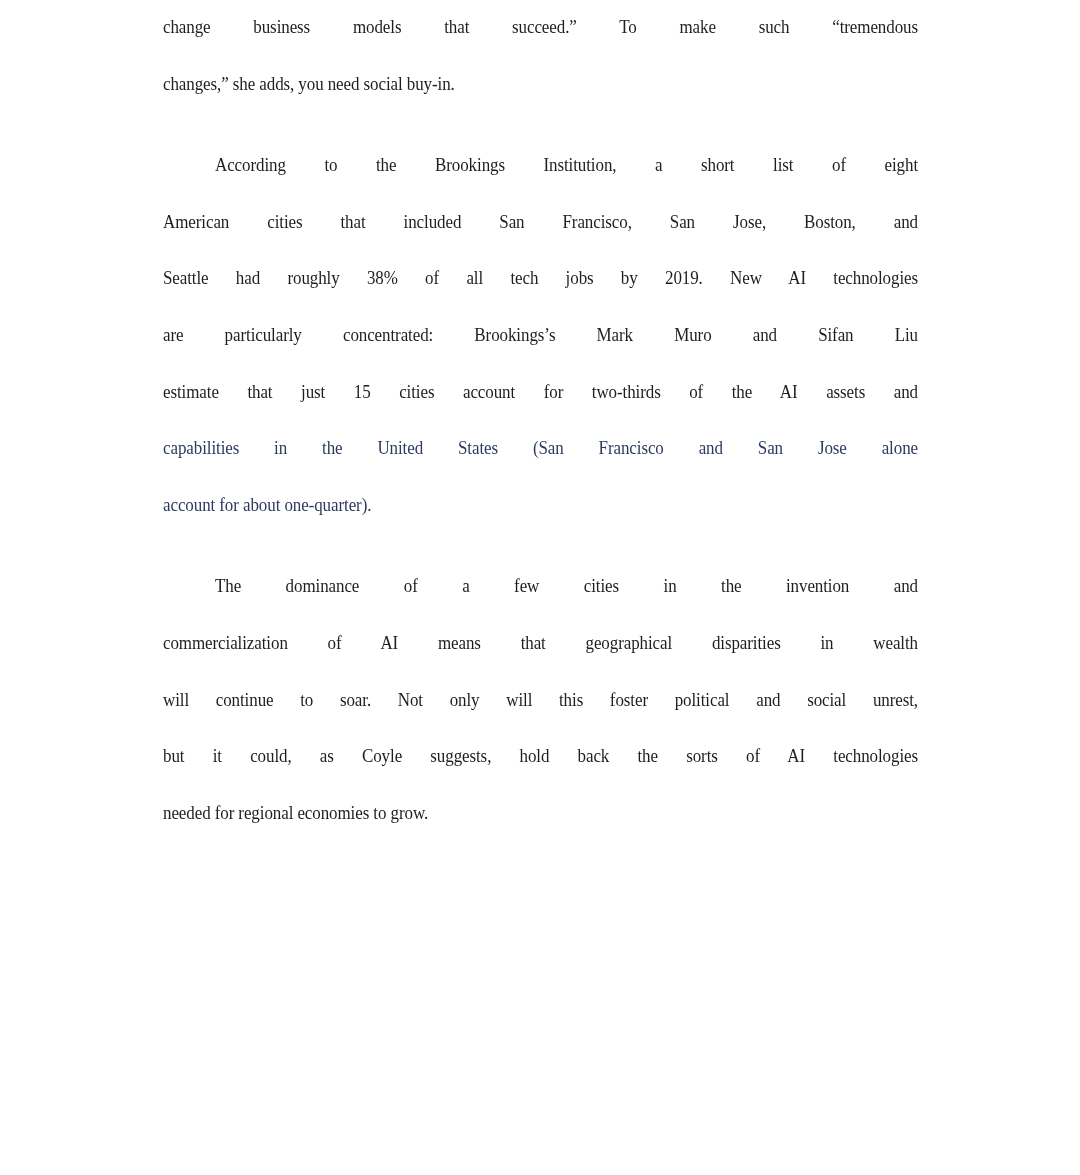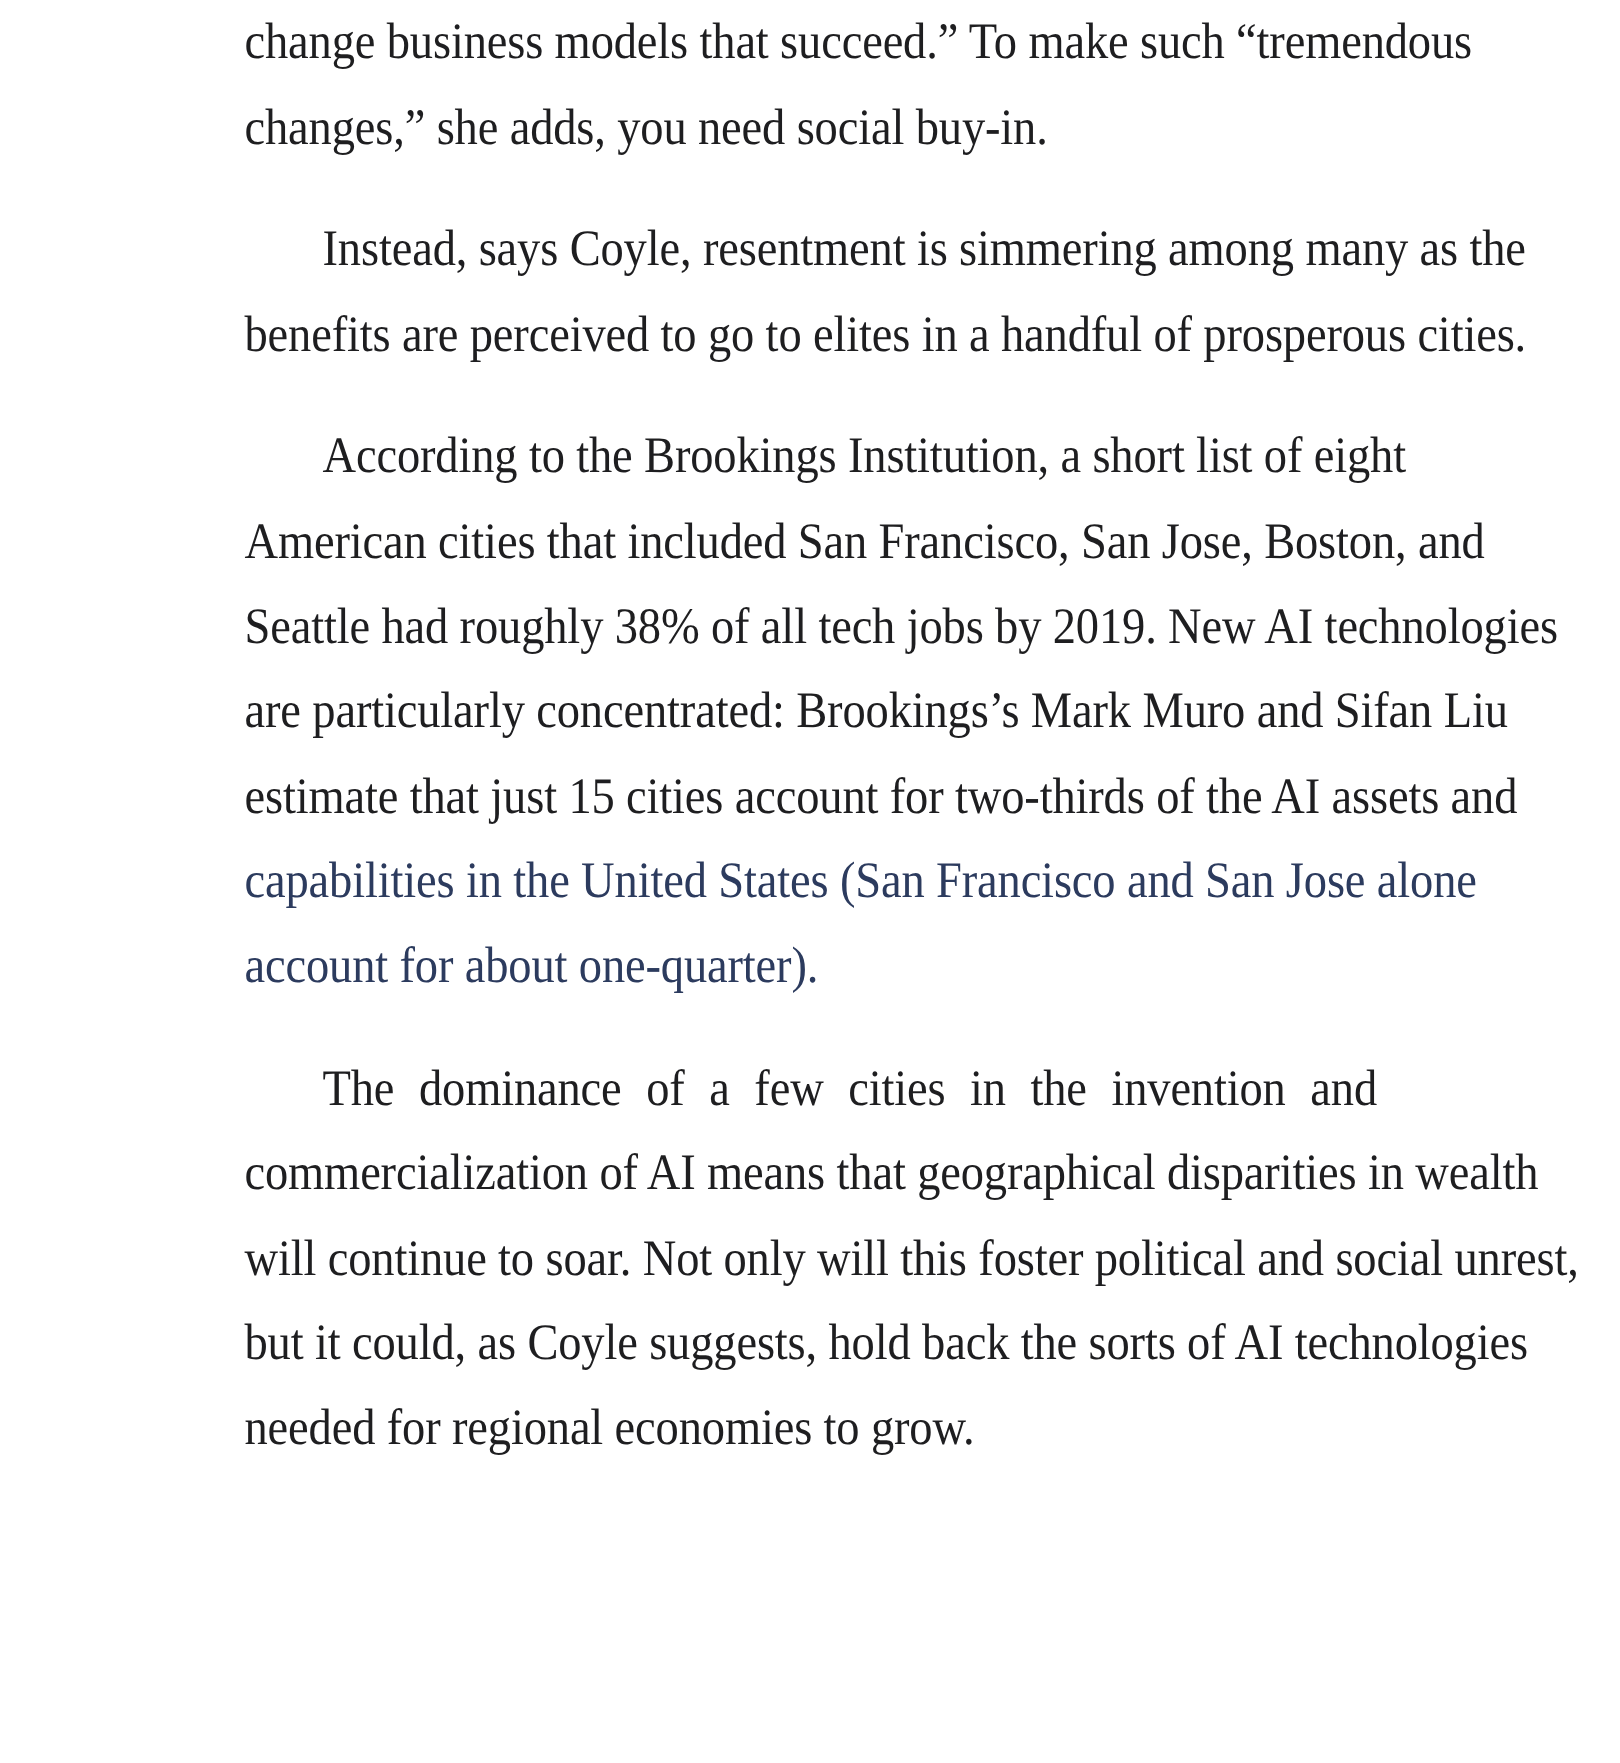--- a/index.html
+++ b/index.html
@@ -12,21 +12,21 @@
     background: var(--page-bg);
   }
   .page {
     position: relative;
     width: 1080px;
     height: 1175px;
     background: var(--page-bg);
     padding: 0 162px 0 163px;
     overflow: hidden;
     font-family: "Liberation Serif", "DejaVu Serif", serif;
-    font-size: 31px;
+    font-size: 17px;
     color: var(--text-color);
     letter-spacing: -0.1px;
   }
   .para { margin: 0; }
   .para + .para { margin-top: 25px; }
   .line {
     height: 56.6px;
     line-height: 56.6px;
     text-align: justify;
     text-align-last: justify;
@@ -42,24 +42,20 @@
 </head>
 <body>
 
 <div class="page">
 
   <div class="para">
     <div class="line">change business models that succeed.” To make such “tremendous</div>
     <div class="line last">changes,” she adds, you need social buy-in.</div>
   </div>
 
-  <div class="para">
-    <div class="line indent">Instead, says Coyle, resentment is simmering among many as the</div>
-    <div class="line last">benefits are perceived to go to elites in a handful of prosperous cities.</div>
-  </div>
 
   <div class="para">
     <div class="line indent">According to the Brookings Institution, a short list of eight</div>
     <div class="line">American cities that included San Francisco, San Jose, Boston, and</div>
     <div class="line">Seattle had roughly 38% of all tech jobs by 2019. New AI technologies</div>
     <div class="line">are particularly concentrated: Brookings’s Mark Muro and Sifan Liu</div>
     <div class="line">estimate that just 15 cities account for two-thirds of the AI assets and</div>
     <div class="line navy">capabilities in the United States (San Francisco and San Jose alone</div>
     <div class="line navy last">account for about one-quarter).</div>
   </div>

